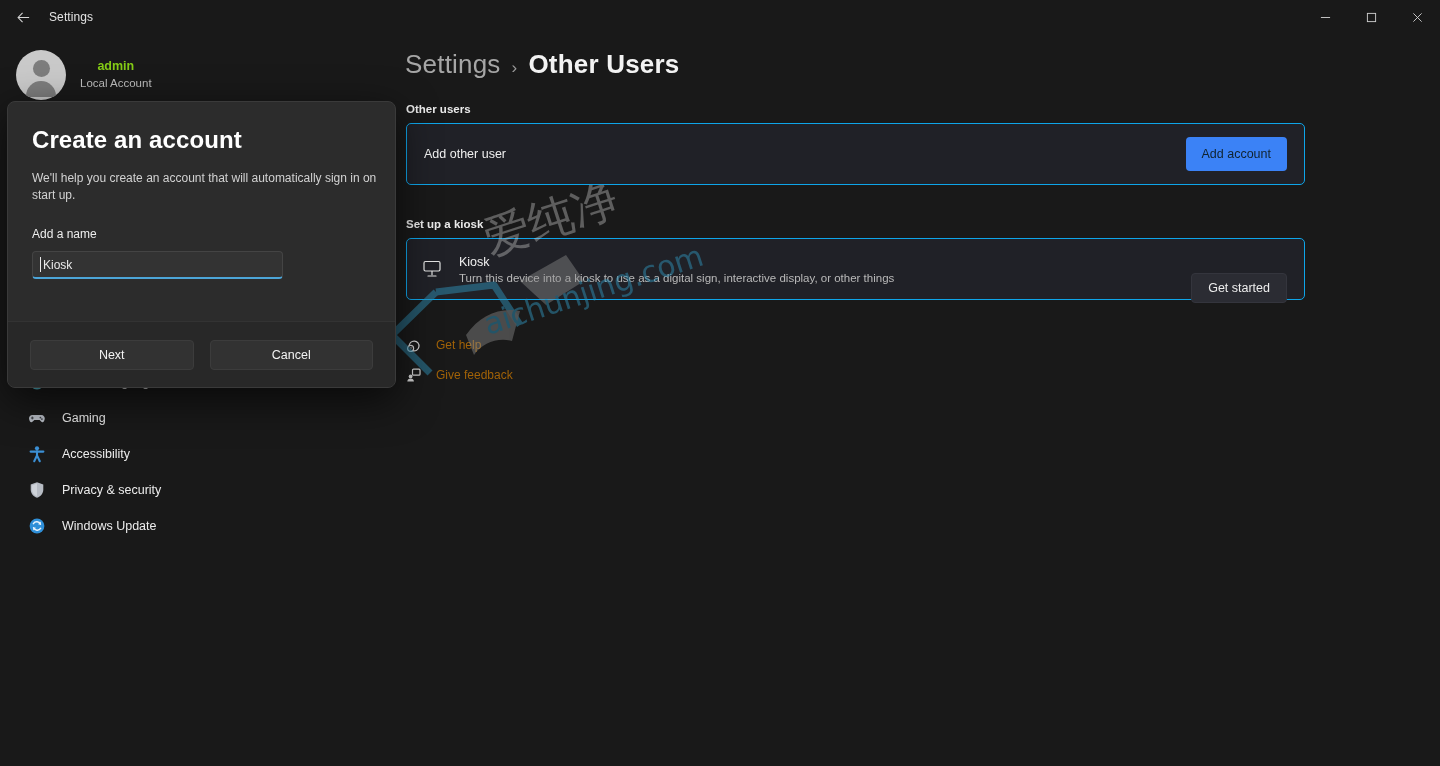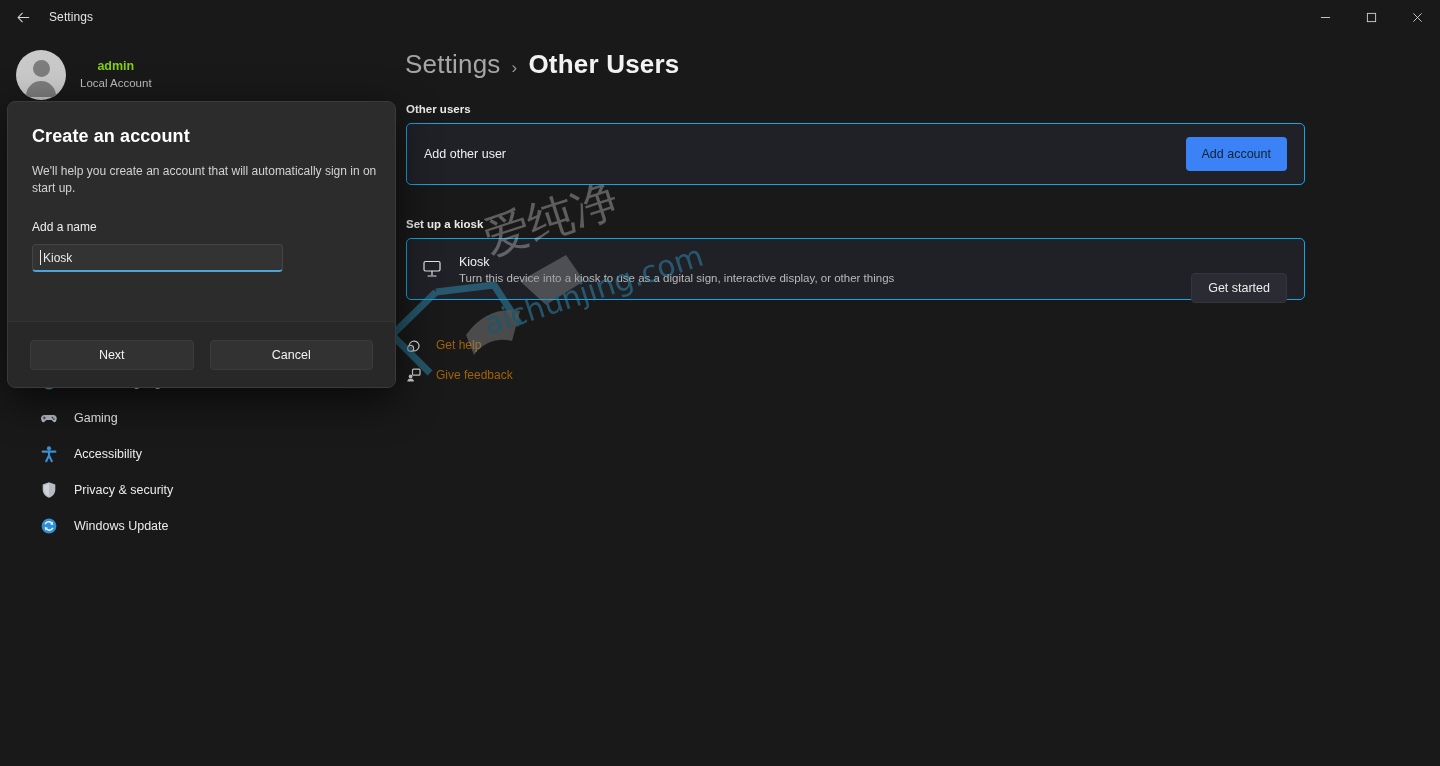--- a/index.html
+++ b/index.html
@@ -50,21 +50,21 @@
     position: absolute; width: 17px; height: 17px; border-radius: 50%;
     background: #7d7d7d; left: 16.5px; top: 10px;
   }
   .avatar .body {
     position: absolute; width: 30px; height: 16px; border-radius: 15px 15px 0 0;
     background: #7d7d7d; left: 10px; top: 31px;
   }
   .acct-name { font-size: 12.5px; color: #84cc16; font-weight: 600; line-height: 17px; text-align: center; }
   .acct-sub  { font-size: 11.5px; color: #bdbdbd; line-height: 17px; }
 
-  .navlist { position: absolute; left: 12px; top: 330px; width: 400px; }
+  .navlist { position: absolute; left: 0; top: 330px; width: 400px; }
   .navitem {
     height: 36px; display: flex; align-items: center;
     padding-left: 20px; gap: 16px; border-radius: 4px;
     margin: 0 10px 0 8px;
   }
   .navitem .label { font-size: 12.5px; color: #ececec; }
   .navicon { width: 18px; height: 18px; flex: none; display: block; }
 
   
   .main { position: absolute; left: 400px; top: 34px; width: 1040px; height: 732px; }
@@ -113,21 +113,21 @@
   }
 
   
   .dialog {
     position: absolute; left: 7px; top: 101px; width: 389px; height: 287px;
     background: #2c2c2c; border: 1px solid #3a3a3a; border-radius: 8px;
     box-shadow: 0 12px 40px rgba(0,0,0,.65);
     overflow: hidden;
   }
   .dlg-body { padding: 24px 24px 0 24px; height: 221px; }
-  .dlg-title { font-size: 18px; font-weight: 700; color: #ffffff; letter-spacing: .1px; }
+  .dlg-title { font-size: 24px; font-weight: 700; color: #ffffff; letter-spacing: .1px; }
   .dlg-desc { font-size: 12px; color: #d2d2d2; line-height: 17px; margin-top: 16px; width: 348px; }
   .dlg-field-label { font-size: 12px; color: #eeeeee; margin-top: 23px; }
   .textfield {
     margin-top: 10px; width: 251px; height: 28px;
     background: #333333; border: 1px solid #444444; border-radius: 4px;
     border-bottom: 2px solid #4ca5d8;
     display: flex; align-items: center; padding-left: 7px;
   }
   .caret { width: 1px; height: 15px; background: #e9e9e9; margin-right: 2px; }
   .tf-value { font-size: 12px; color: #eaeaea; }

